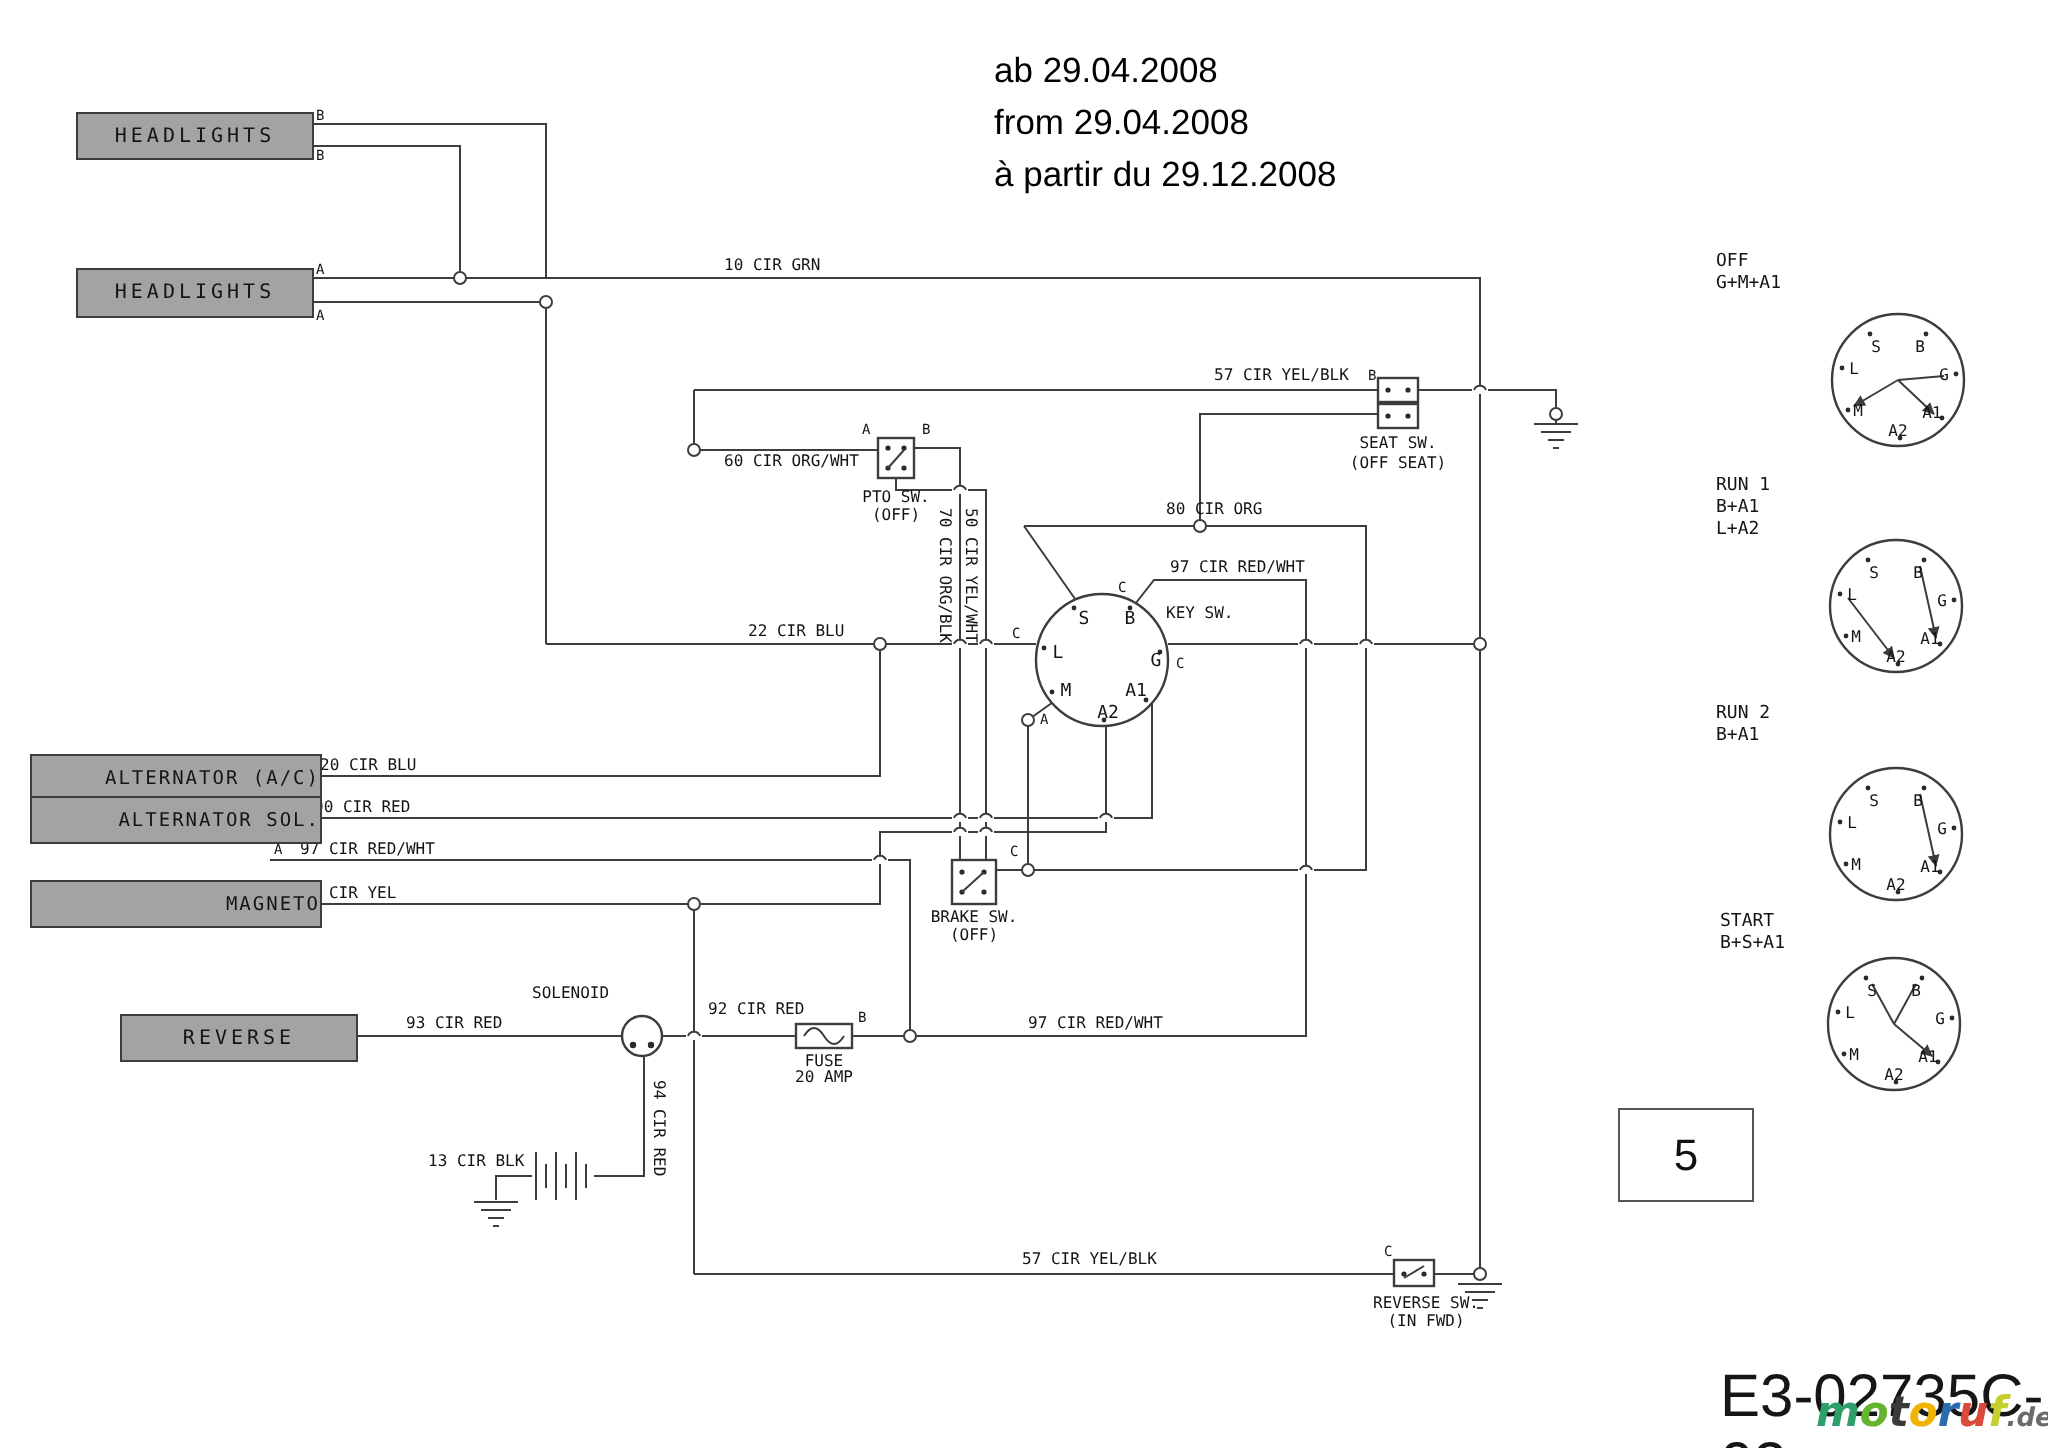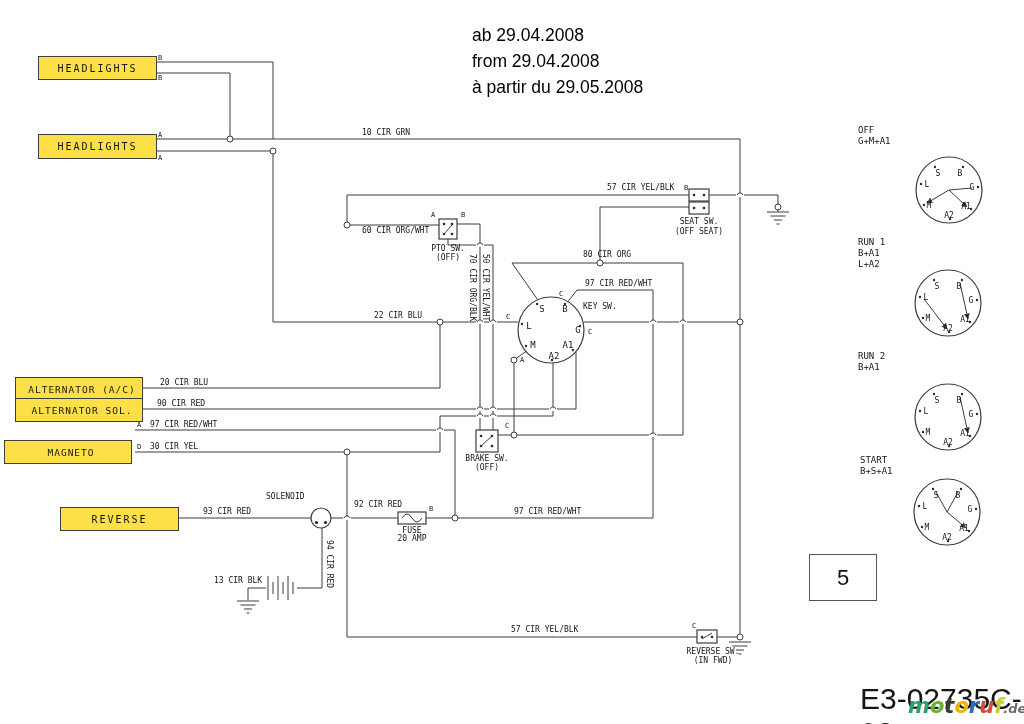--- a/index.html
+++ b/index.html
@@ -5,24 +5,24 @@
   html,body{margin:0;padding:0;background:#e8e8e8}
   .page{position:relative;width:1024px;height:724px;background:#ffffff;overflow:hidden;
         font-family:"DejaVu Sans Mono",monospace;color:#141414}
   .page svg{position:absolute;left:0;top:0}
   .w{stroke:#3d3d3d;stroke-width:1;fill:none}
   .box{fill:#ffffff;stroke:#3d3d3d;stroke-width:1.2}
   .nd{fill:#ffffff;stroke:#3d3d3d;stroke-width:1}
   .dot{fill:#2a2a2a}
   text{fill:#141414;font-family:"DejaVu Sans Mono",monospace;font-size:8px}
   .t7{font-size:7px}.t9{font-size:9px}
-  .cbox{position:absolute;border:1.3px solid #3d3d3d;background:#fde047;display:flex;
+  .cbox{position:absolute;border:1.3px solid #3d3d3d;background:#a3a3a3;display:flex;
         align-items:center;justify-content:center;font-size:10px;letter-spacing:2px;white-space:nowrap}
-  .cbox.lft{justify-content:center;padding-left:6px;font-size:9.5px;letter-spacing:1px}
-  .date{position:absolute;left:472px;top:22px;font-family:"Liberation Sans",sans-serif;
+  .cbox.lft{justify-content:flex-end;padding-left:24px;font-size:9.5px;letter-spacing:1px}
+  .date{position:absolute;left:497px;top:22px;font-family:"Liberation Sans",sans-serif;
         font-size:17.5px;line-height:26px;color:#000}
   .dwg{position:absolute;left:860px;top:682px;font-family:Liberation Sans, sans-serif;
        font-size:30px;color:#161616;z-index:2}
   .wm{position:absolute;left:908px;top:694px;font-family:"DejaVu Sans",sans-serif;
       font-style:italic;font-weight:bold;font-size:21px;z-index:3;white-space:nowrap}
   .wm .de{font-size:13px;font-weight:bold}
   .p5{position:absolute;left:809px;top:554px;width:66px;height:45px;border:1.6px solid #555;
       display:flex;align-items:center;justify-content:center;font-size:22px;
       font-family:"Liberation Sans",sans-serif;color:#111}
 </style>
@@ -345,31 +345,31 @@
 </div>
 <div class="cbox" style="left:38px;top:134px;width:117px;height:23px">
   <span>HEADLIGHTS</span>
 </div>
 <div class="cbox lft" style="left:15px;top:377px;width:120px;height:22px">
   <span>ALTERNATOR (A/C)</span>
 </div>
 <div class="cbox lft" style="left:15px;top:398px;width:120px;height:22px">
   <span>ALTERNATOR SOL.</span>
 </div>
-<div class="cbox lft" style="left:4px;top:440px;width:120px;height:22px">
+<div class="cbox lft" style="left:15px;top:440px;width:120px;height:22px">
   <span>MAGNETO</span>
 </div>
 <div class="cbox" style="left:60px;top:507px;width:117px;height:22px">
   <span>REVERSE</span>
 </div>
 
 <div class="date">
   <div>ab 29.04.2008</div>
   <div>from 29.04.2008</div>
-  <div>à partir du 29.05.2008</div>
+  <div>à partir du 29.12.2008</div>
 </div>
 
 <div class="p5">
   <span>5</span>
 </div>
 
 <div class="dwg">E3-02735C-02</div>
 
 <div class="wm">
   <span style="color: rgb(46, 158, 107);">m</span><span style="color: rgb(102, 179, 46);">o</span><span style="color: rgb(58, 58, 58);">t</span><span style="color: rgb(240, 180, 0);">o</span><span style="color: rgb(43, 108, 176);">r</span><span style="color: rgb(216, 75, 58);">u</span><span style="color: rgb(199, 207, 47);">f</span><span class="de" style="color: rgb(107, 107, 107);">.de</span>

